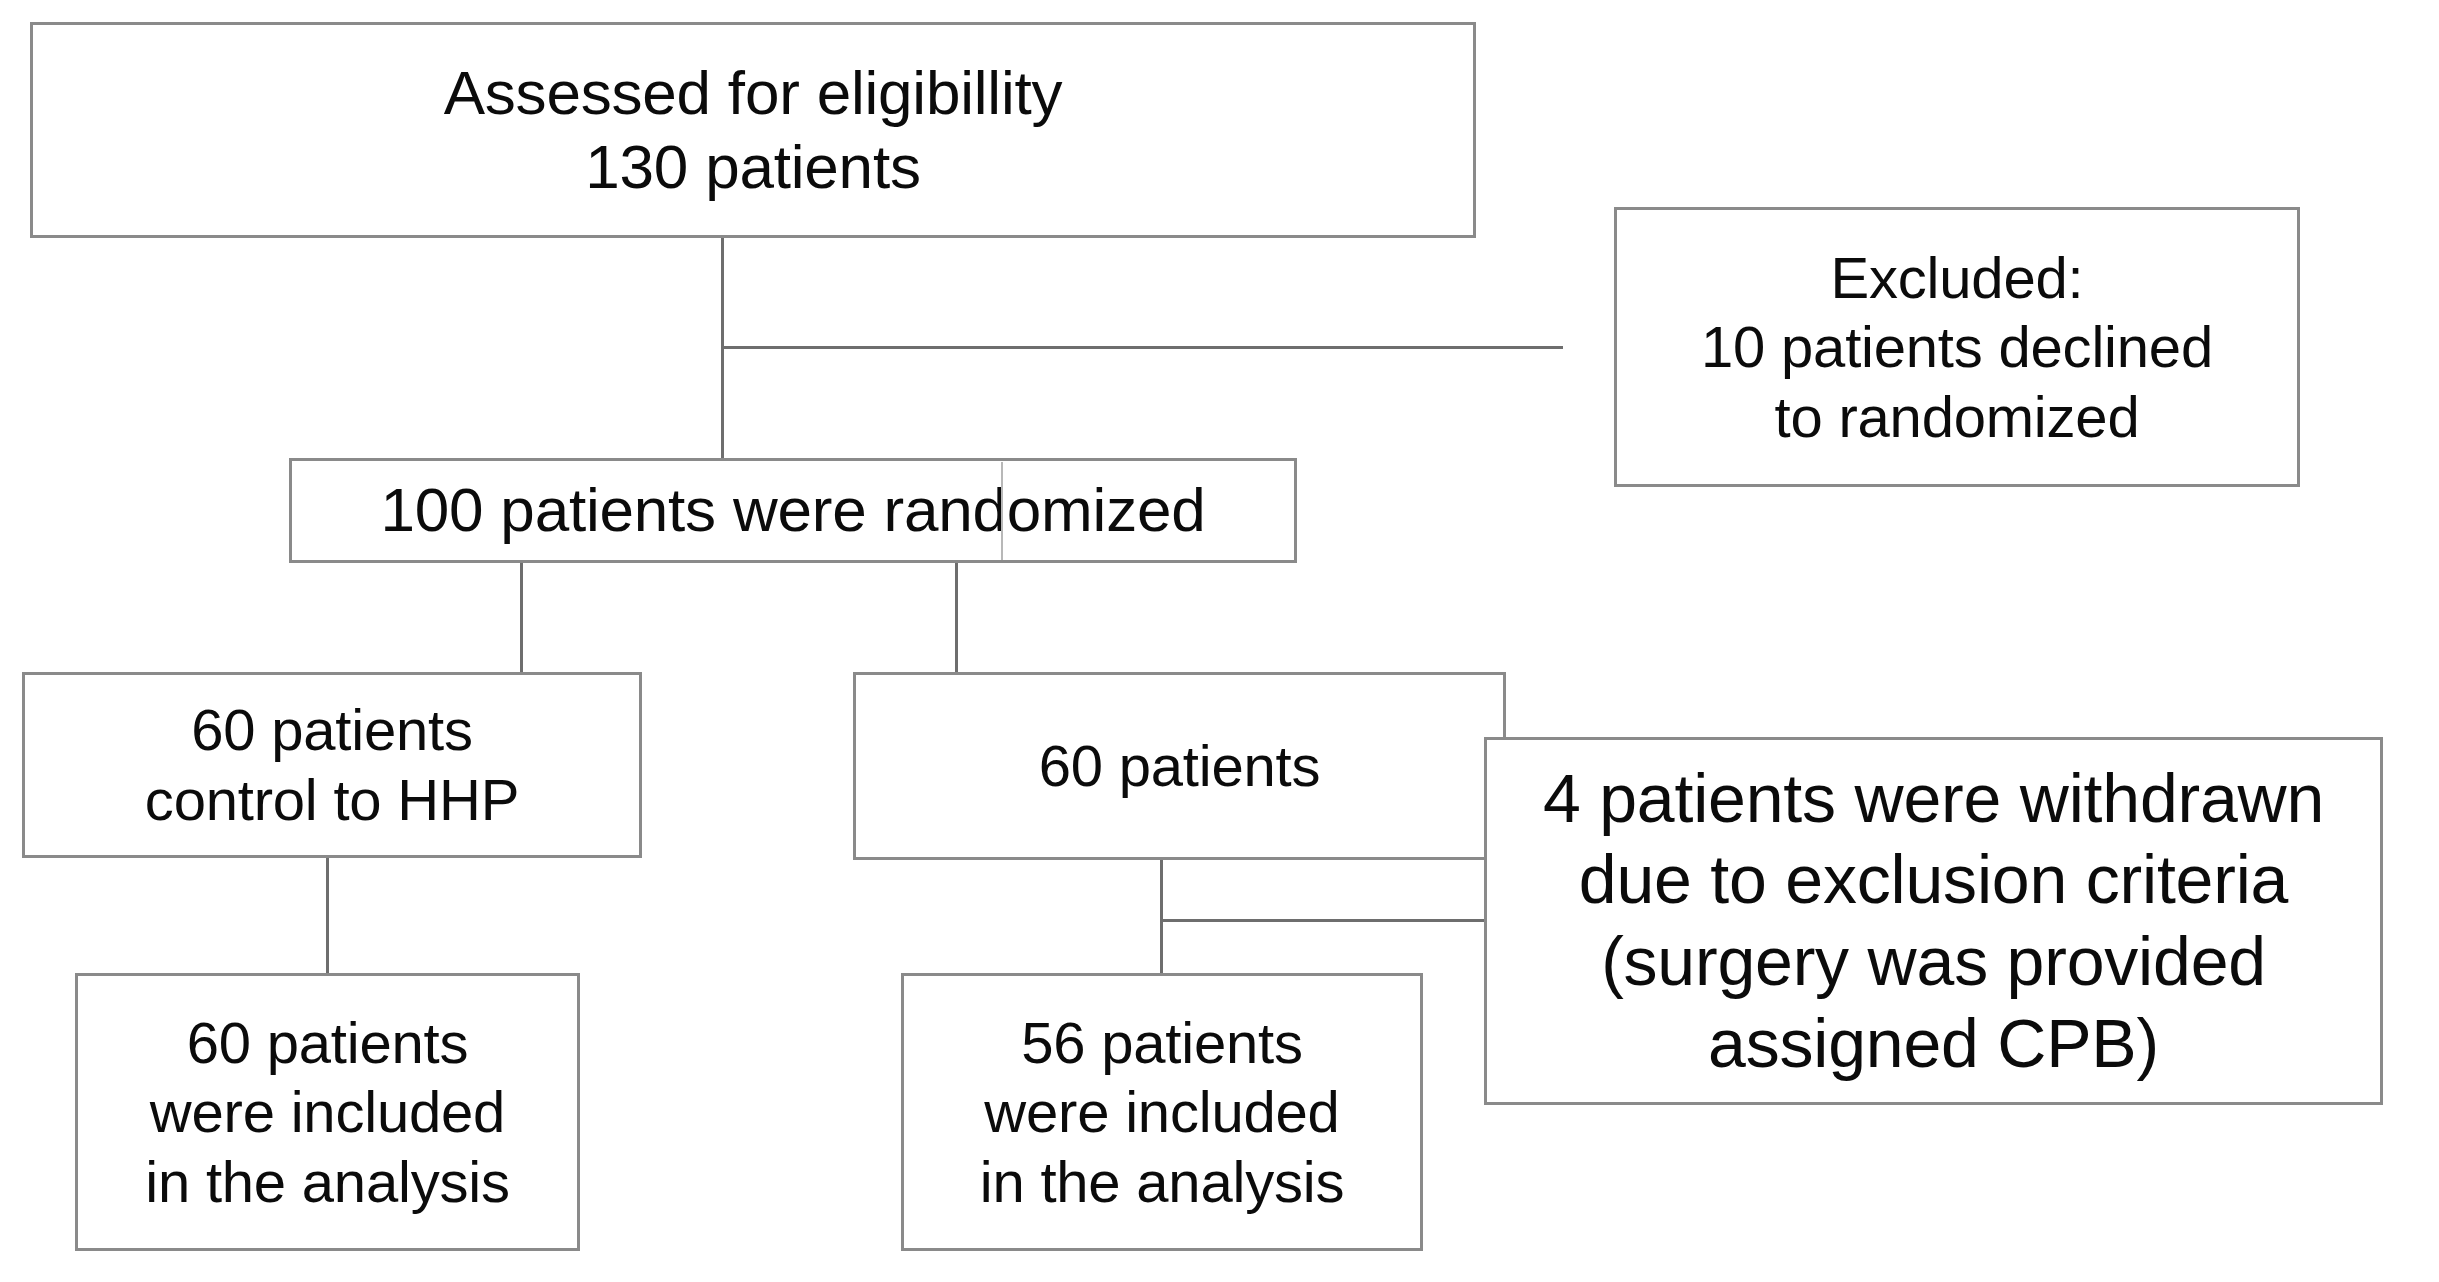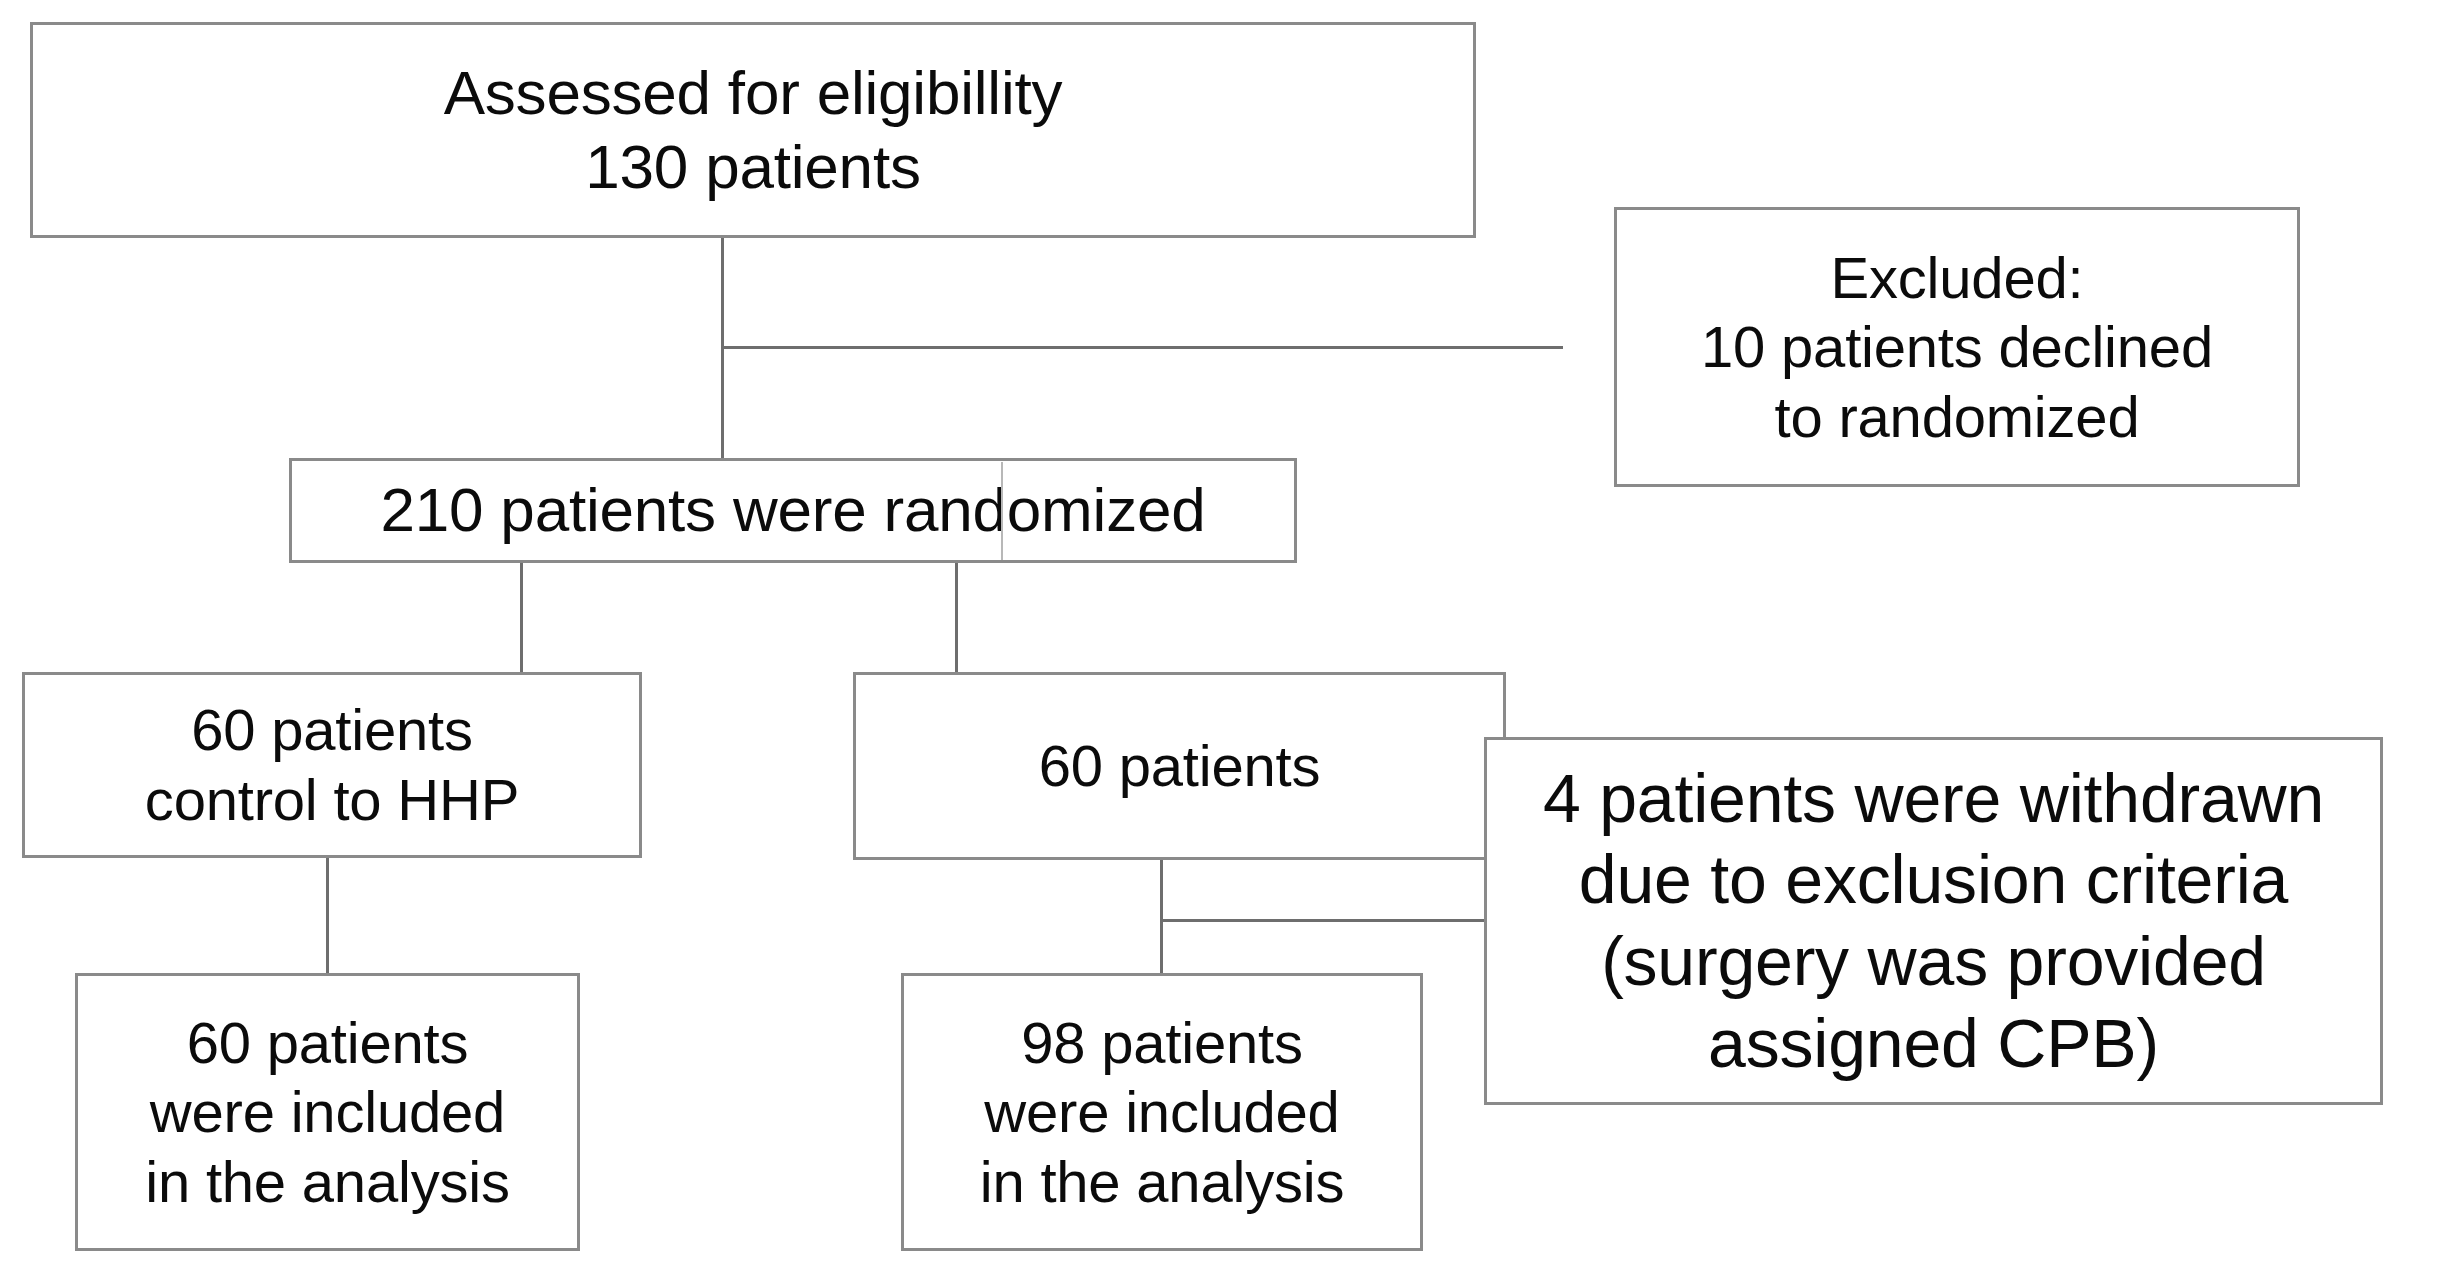--- a/index.html
+++ b/index.html
@@ -80,21 +80,21 @@
     <span class="ln">130 patients</span>
   </div>
 
   <div class="node" id="node-excluded">
     <span class="ln">Excluded:</span>
     <span class="ln">10 patients declined</span>
     <span class="ln">to randomized</span>
   </div>
 
   <div class="node" id="node-randomized">
-    <span class="ln">210 patients were randomized</span>
+    <span class="ln">100 patients were randomized</span>
   </div>
 
   <div class="node" id="node-hhp">
     <span class="ln">60 patients</span>
     <span class="ln">control to HHP</span>
   </div>
 
   <div class="node" id="node-control">
     <span class="ln">60 patients</span>
   </div>
@@ -106,18 +106,18 @@
     <span class="ln">assigned CPB)</span>
   </div>
 
   <div class="node" id="node-analysis-hhp">
     <span class="ln">60 patients</span>
     <span class="ln">were included</span>
     <span class="ln">in the analysis</span>
   </div>
 
   <div class="node" id="node-analysis-control">
-    <span class="ln">98 patients</span>
+    <span class="ln">56 patients</span>
     <span class="ln">were included</span>
     <span class="ln">in the analysis</span>
   </div>
 
 </div>
 
 </body></html>

